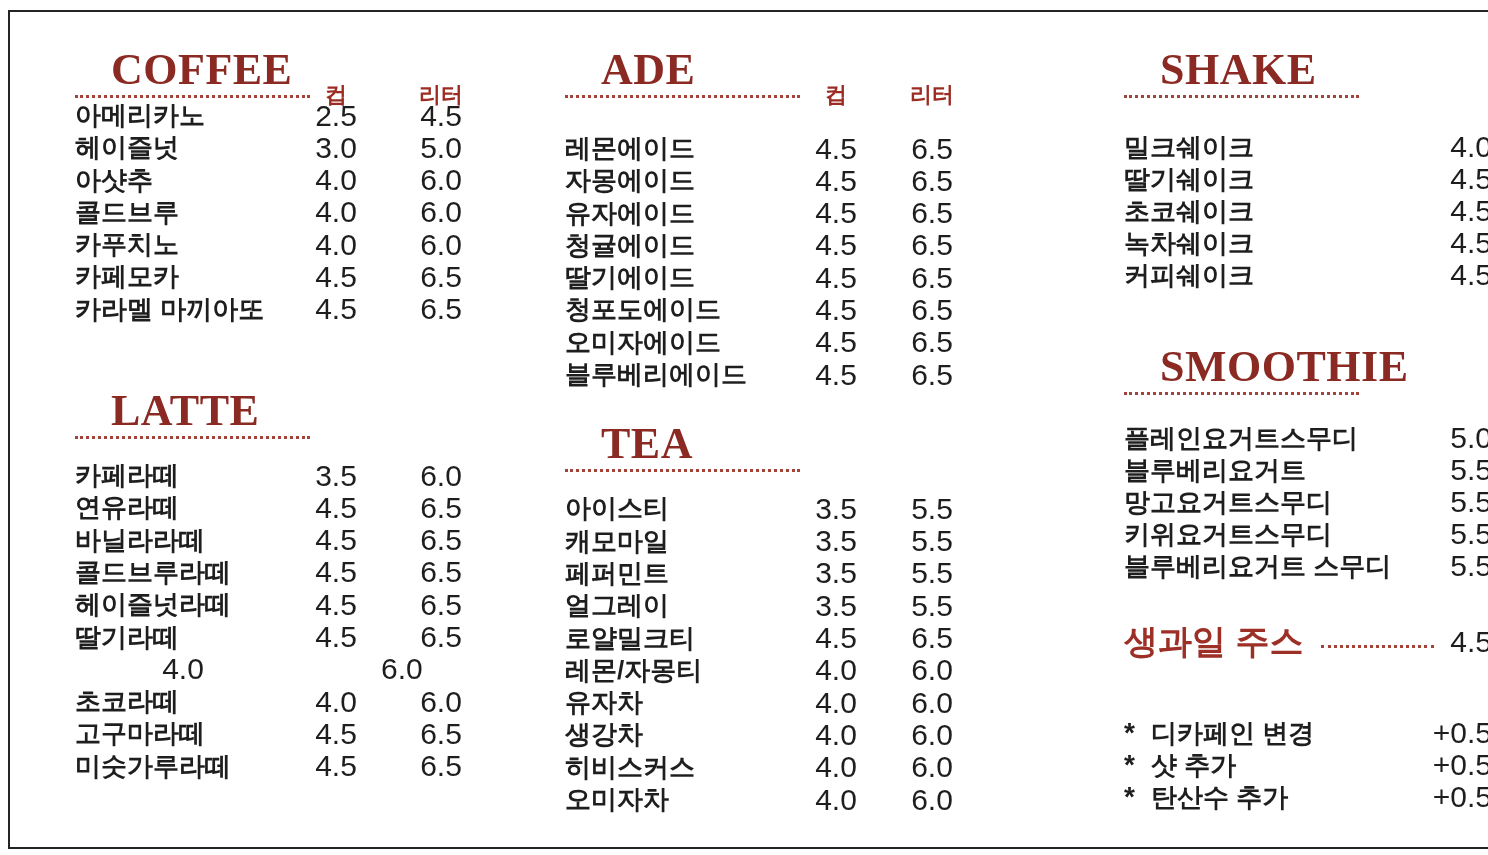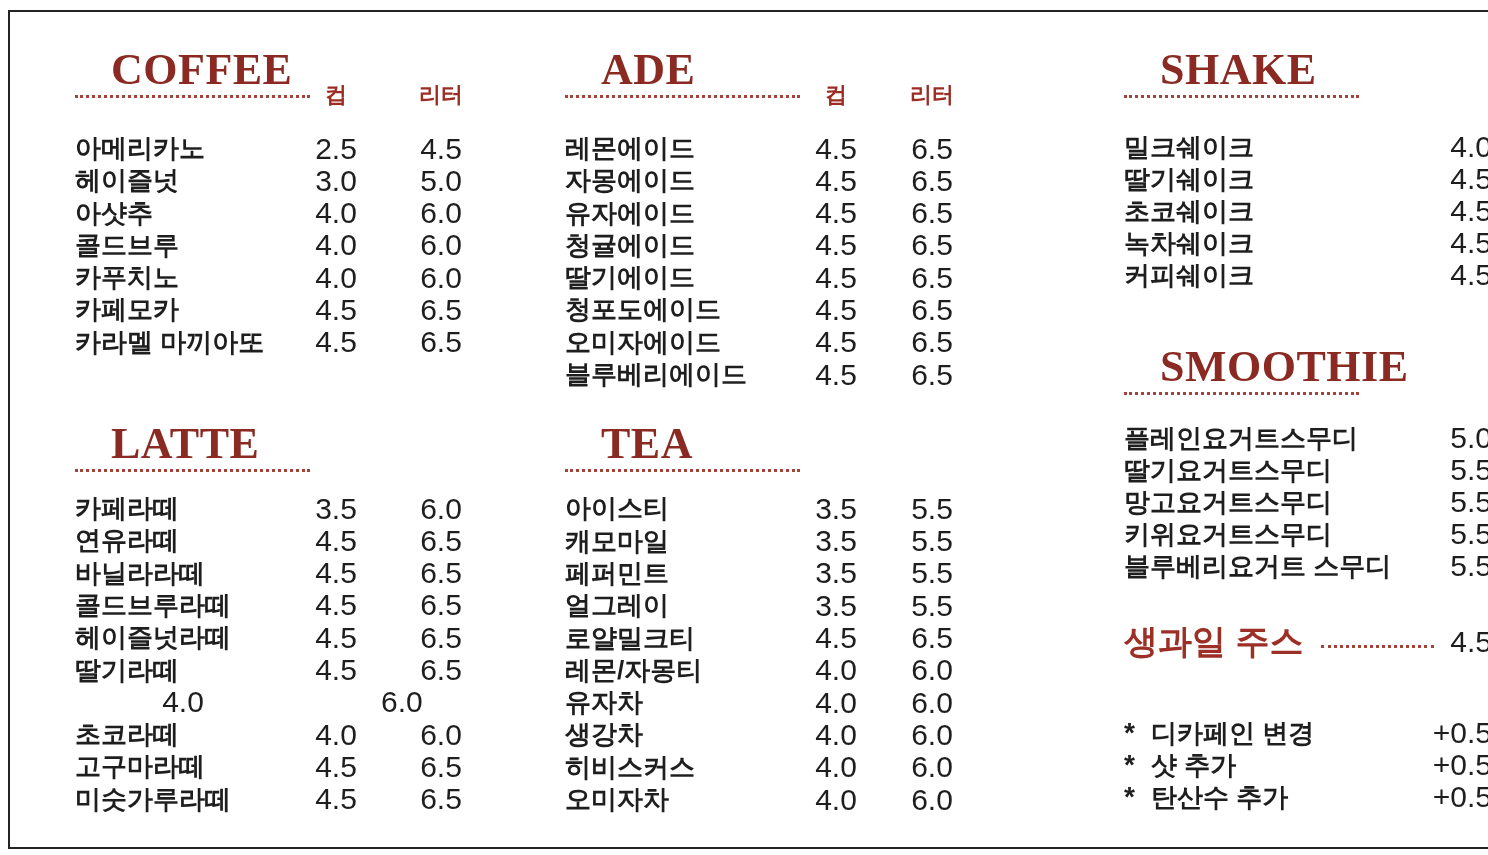--- a/index.html
+++ b/index.html
@@ -74,21 +74,21 @@
 
   
   .flex-rows .row{
     display:flex;justify-content:space-between;align-items:center;
     height:32px;
     gap:12px;
   }
   .flex-rows .pr{text-align:right;}
 
   
-  .rows-coffee{margin-top:33px;}
+  .rows-coffee{}
   .sec-latte{margin-top:63px;}
   .rows-latte{margin-top:19px;}
   .rows-ade{margin-top:33px;}
   .sec-tea{margin-top:31px;}
   .rows-tea{margin-top:19px;}
   .rows-shake{margin-top:33px;}
   .sec-smoothie{margin-top:52px;}
   .rows-smoothie{margin-top:27px;}
 
   
@@ -465,21 +465,21 @@
       </div>
     </div>
     <div class="rows flex-rows rows-smoothie">
 
         <div class="row">
           <span class="nm">플레인요거트스무디</span>
           <span class="pr">5.0</span>
         </div>
 
         <div class="row">
-          <span class="nm">딸기요거트스무디</span>
+          <span class="nm">블루베리요거트</span>
           <span class="pr">5.5</span>
         </div>
 
         <div class="row">
           <span class="nm">망고요거트스무디</span>
           <span class="pr">5.5</span>
         </div>
 
         <div class="row">
           <span class="nm">키위요거트스무디</span>

